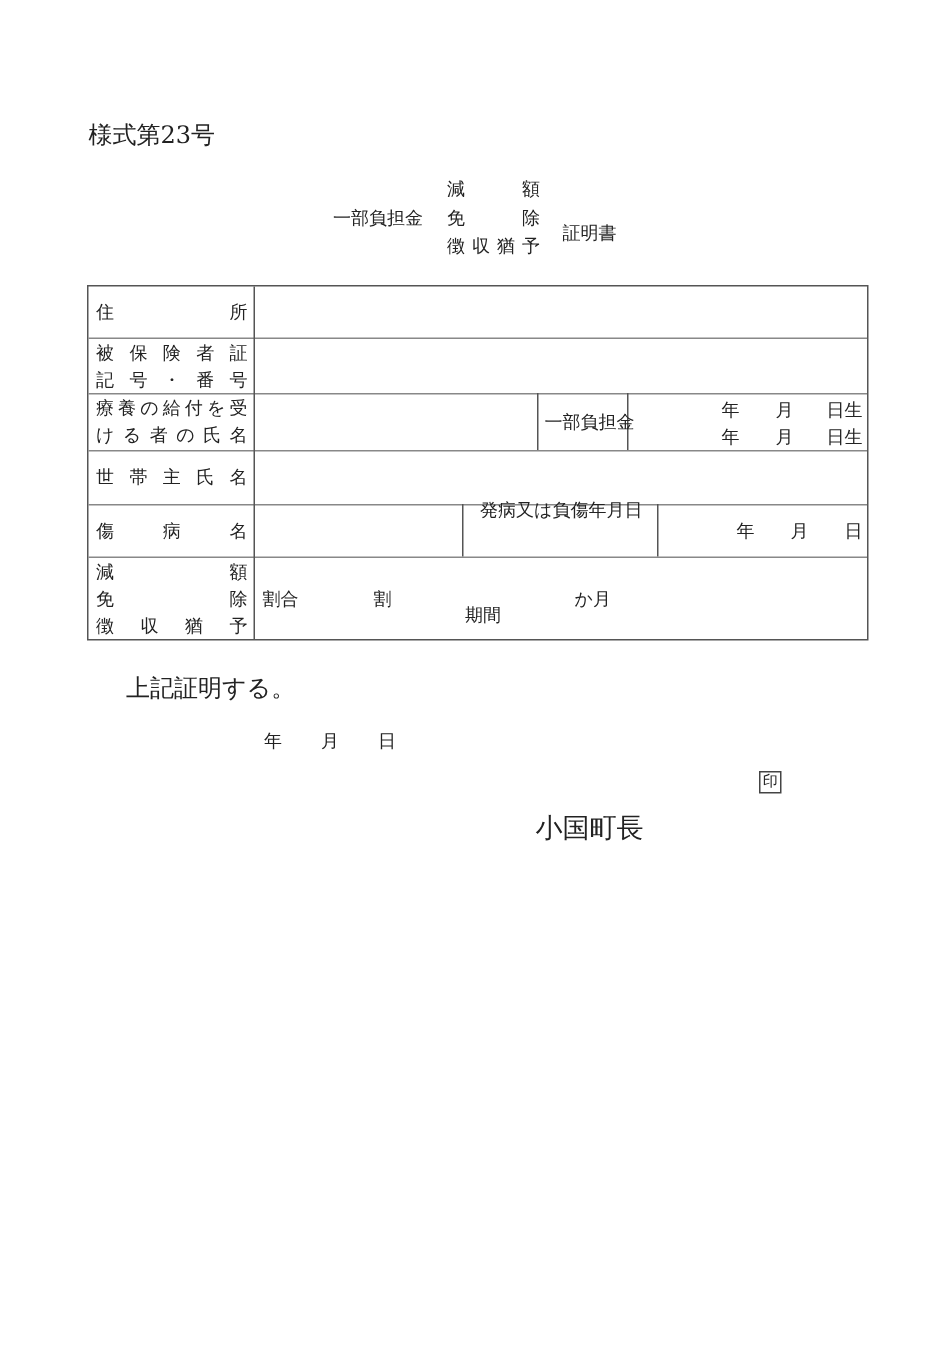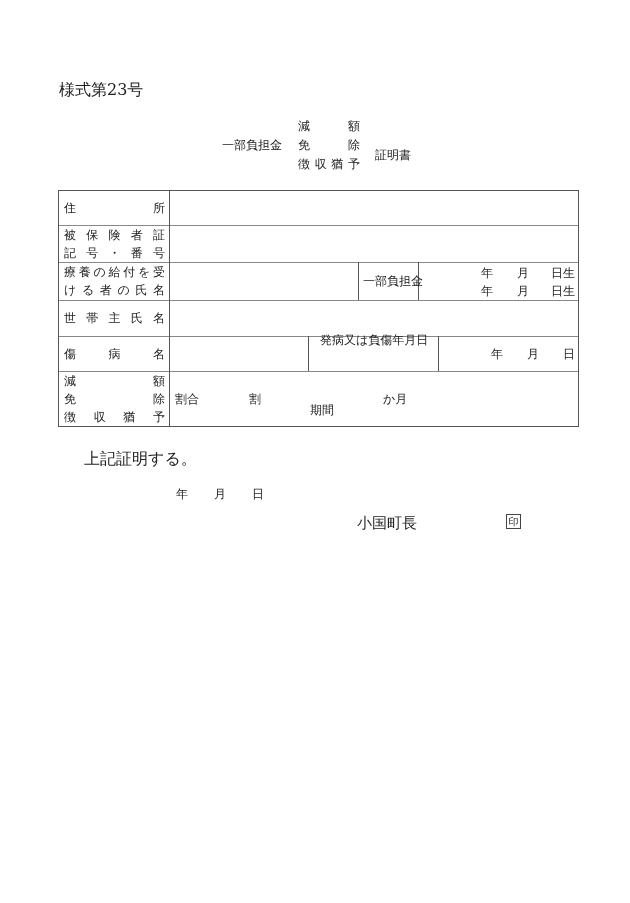--- a/index.html
+++ b/index.html
@@ -22,21 +22,21 @@
   .vl { position: absolute; top: 0; width: 0; border-left: 1px solid #555; }
   .lbl { position: absolute; left: 5px; width: 101px; font-size: 12px; }
   .lbl .ln { display: flex; justify-content: space-between; height: 18px; line-height: 18px; }
   .cell-text { position: absolute; font-size: 12px; line-height: 18px; }
   .date-row { display: flex; justify-content: flex-end; gap: 0; }
   .date-row span { display: inline-block; }
 
   .certify { left: 84px; top: 449px; font-size: 16px; font-family: Liberation Mono, monospace; }
   .date-line { left: 132px; top: 486px; font-size: 12px; margin-left: 44px; }
   .date-line span { display: inline-block; }
-  .mayor { left: 357px; top: 514px; font-size: 15px; font-family: Liberation Serif, serif; }
+  .mayor { left: 357px; top: 540px; font-size: 18px; font-family: Liberation Serif, serif; }
   .seal { left: 506px; top: 514px; width: 13px; height: 13px; border: 1px solid #444;
           font-size: 10px; line-height: 13px; text-align: center; }
 </style>
 </head>
 <body>
 
 <div class="abs form-no">様式第23号</div>
 
 <div class="title-block">
   <div class="abs t-prefix">一部負担金</div>

